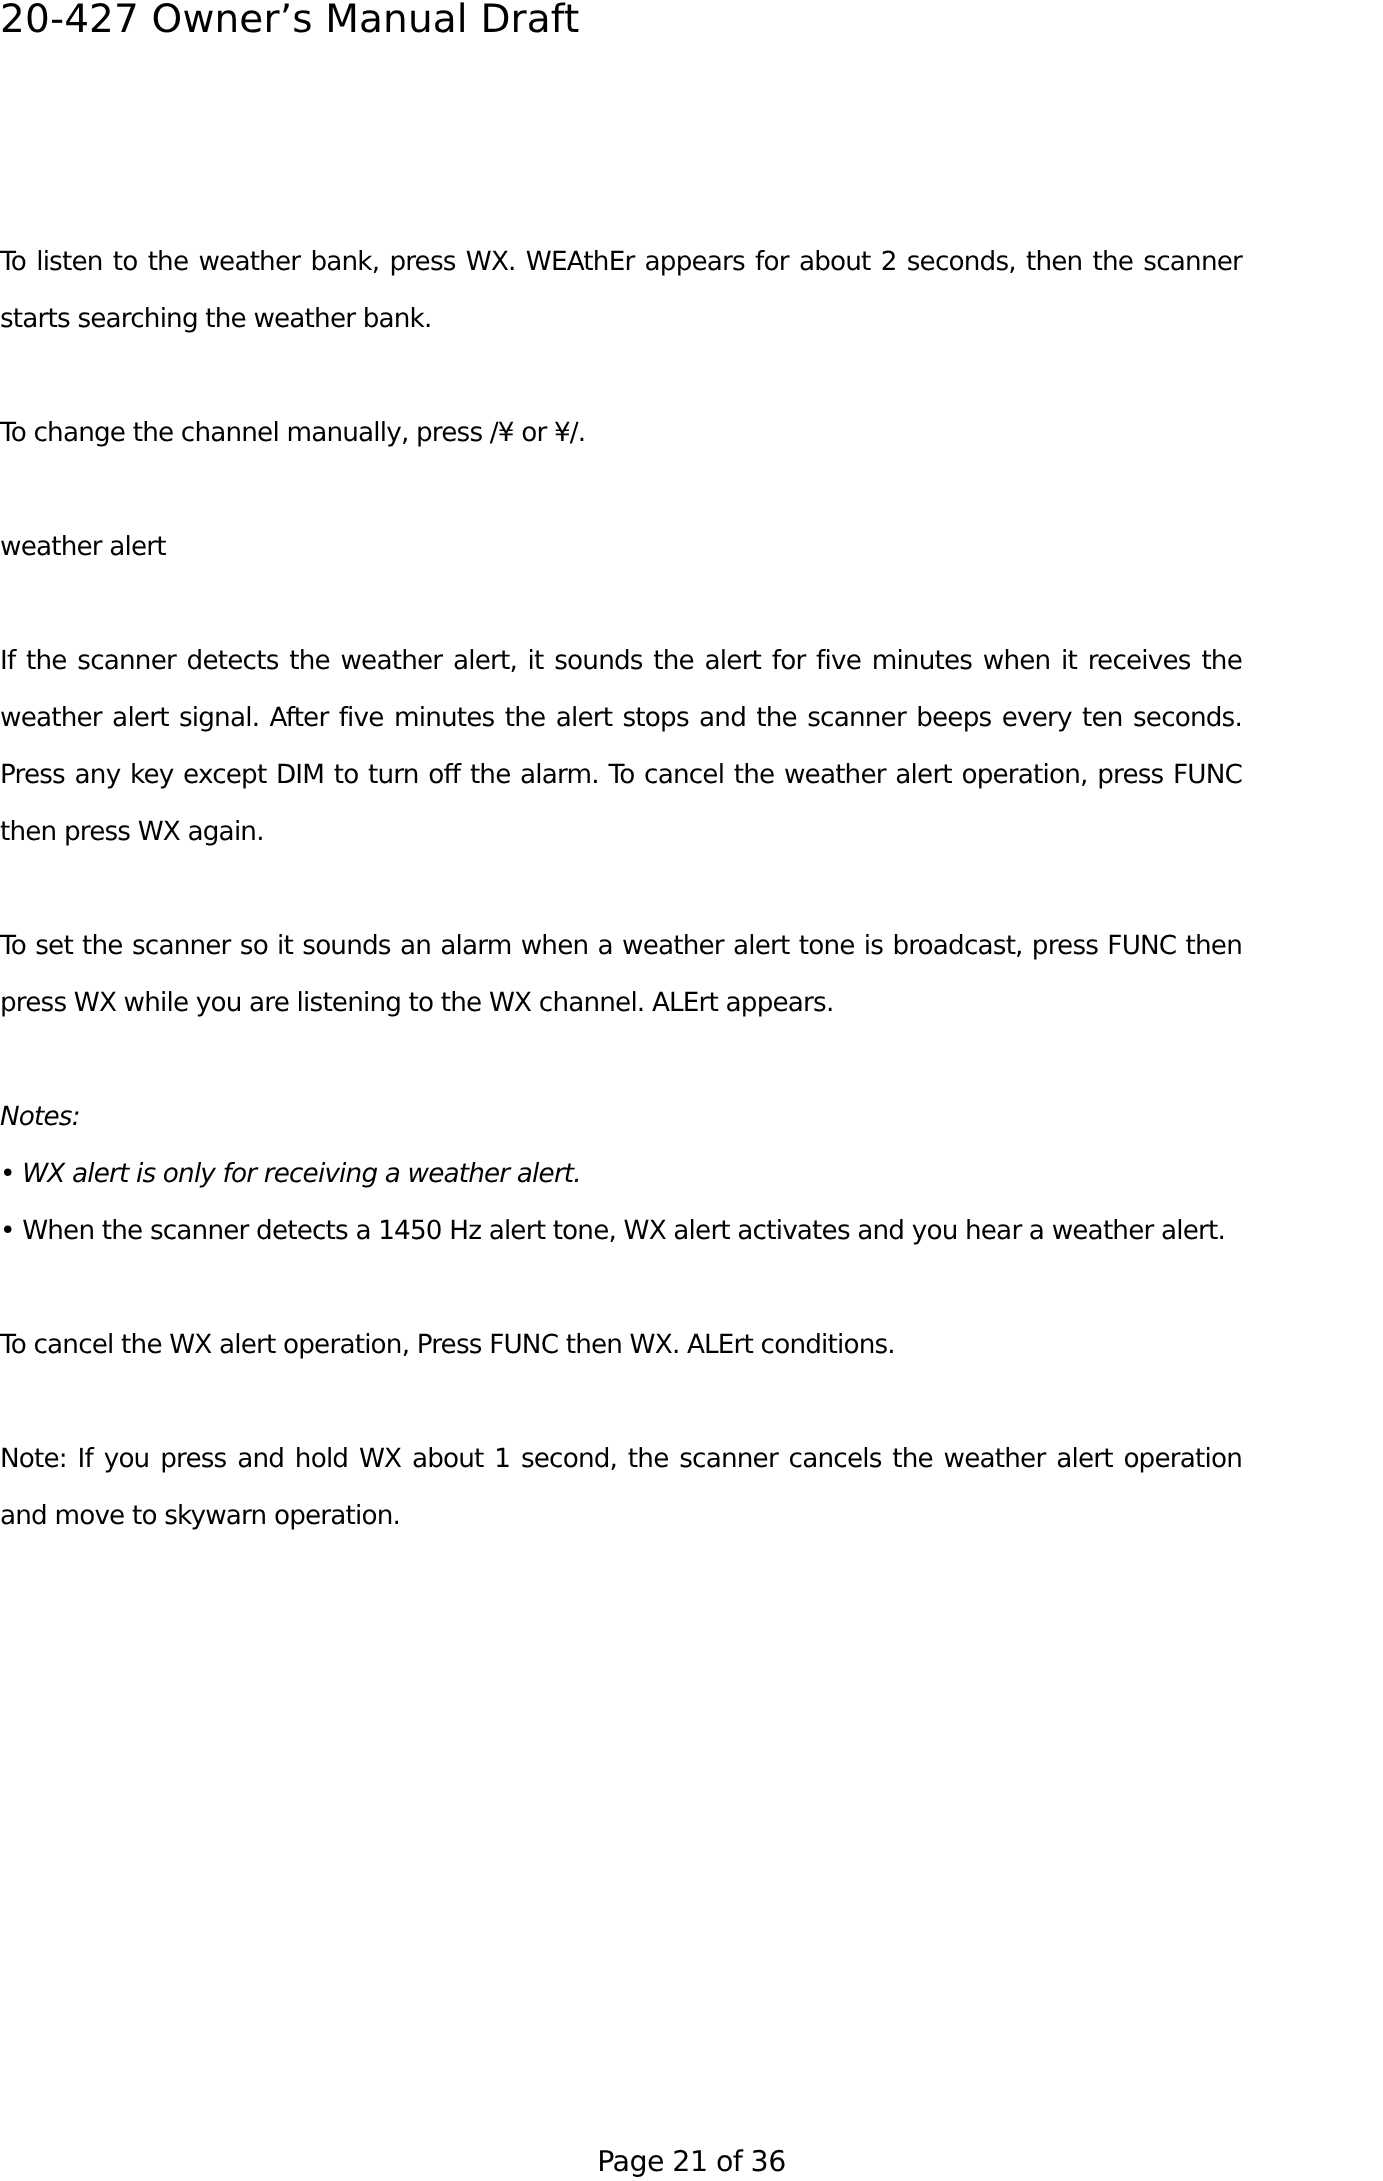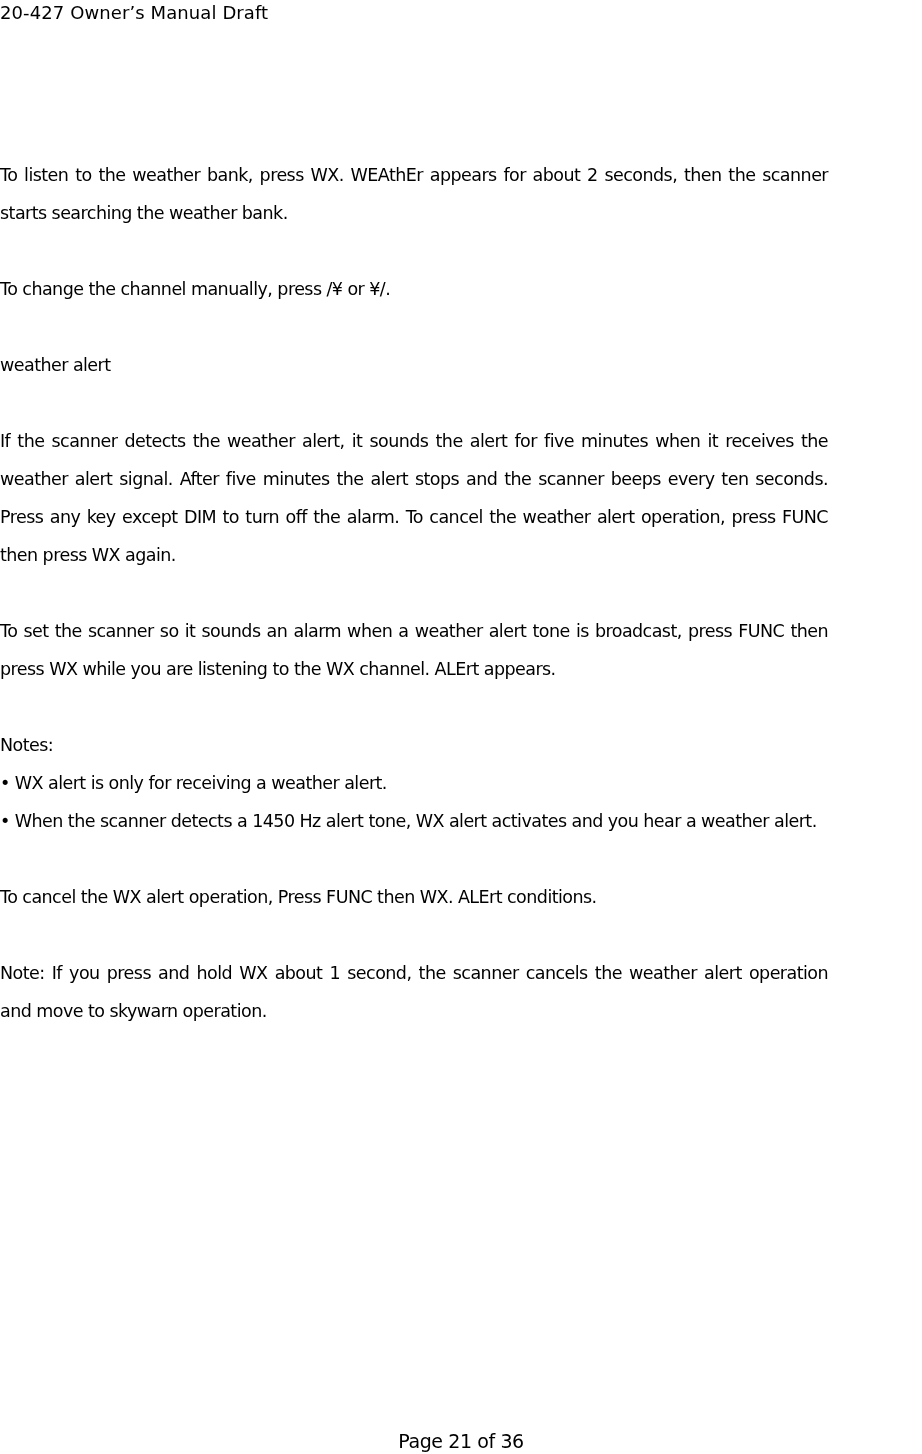--- a/index.html
+++ b/index.html
@@ -12,39 +12,39 @@
       height: 1454px;
       position: relative;
       overflow: hidden;
       color: #000000;
       font-family: "DejaVu Sans", sans-serif;
     }
     .header {
       position: absolute;
       left: 0;
       top: 0;
-      font-size: 18px;
+      font-size: 26px;
       line-height: 26px;
       letter-spacing: 0.1px;
     }
     .content {
       position: absolute;
       left: 0;
       top: 156px;
       width: 828px;
       font-size: 17.5px;
       line-height: 38px;
       letter-spacing: -0.55px;
     }
     .content p {
       margin: 0 0 38px 0;
       text-align: justify;
       text-align-last: left;
     }
-    .content p.tight { margin-bottom: 0; }
+    .content p.tight { margin-bottom: 0; font-style: italic; }
     .footer {
       position: absolute;
       left: 0;
       width: 922px;
       top: 1428px;
       text-align: center;
       font-size: 19px;
       line-height: 26px;
       letter-spacing: -0.4px;
     }

